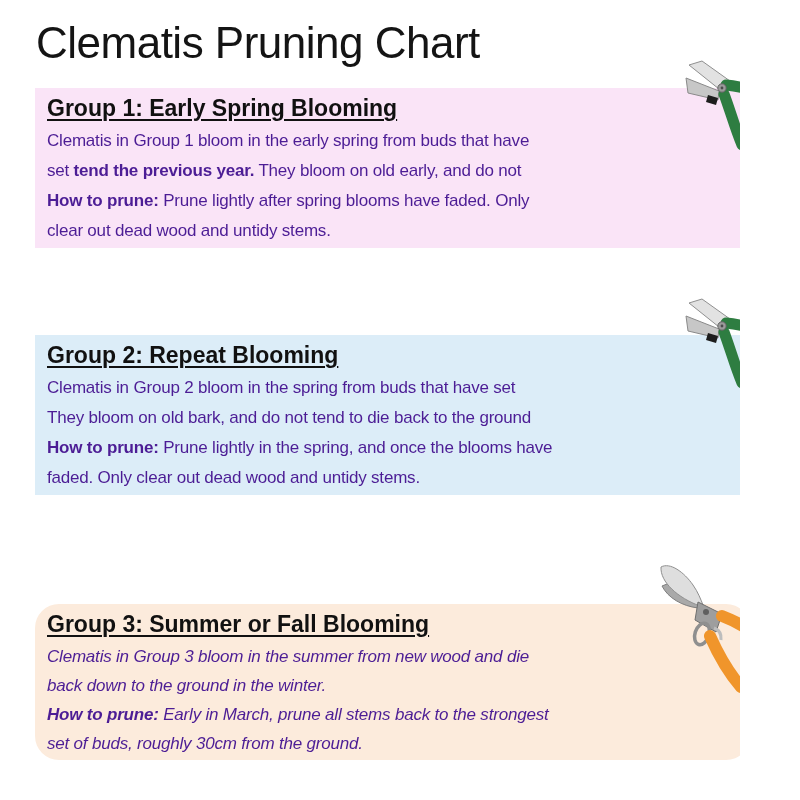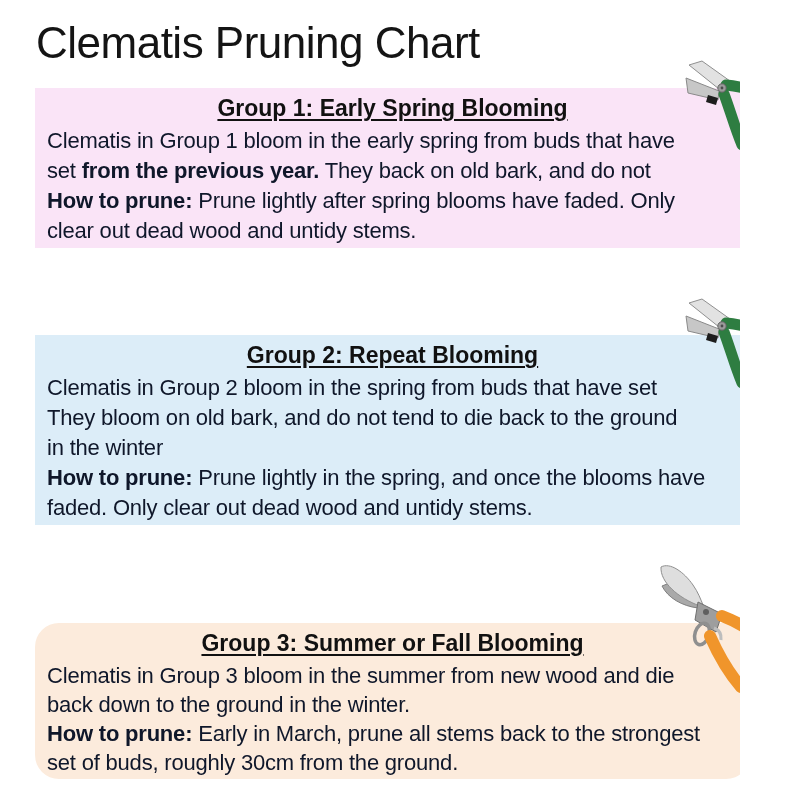--- a/index.html
+++ b/index.html
@@ -30,73 +30,71 @@
     position: absolute;
     left: 35px;
     width: 715px;
     padding: 6px 12px 2px 12px;
     box-sizing: content-box;
     z-index: 1;
   }
   .group-box { width: 691px; } 
   .box-1 { top: 88px; }
   .box-2 { top: 335px; }
-  .box-3 { top: 623px; border-radius: 24px; }
+  .box-3 { top: 604px; border-radius: 24px; }
   .group-heading {
     margin: 0 0 4px 0;
     font-size: 23px;
     font-weight: 700;
     line-height: 28px;
     color: #111111;
     text-decoration: underline;
     text-decoration-thickness: 2px;
     text-underline-offset: 3px;
     white-space: nowrap;
-    text-align: center;
   }
   .body-line {
-    font-size: 22px;
+    font-size: 17px;
     line-height: 30px;
     letter-spacing: -0.2px;
-    color: #0f172a;
+    color: #4c1d95;
     white-space: nowrap;
   }
-  .box-3 .body-line { line-height: 29px; }
+  .box-3 .body-line { line-height: 29px; font-style: italic; }
   .body-line .b { font-weight: 700; }
   .tool-icon {
     position: absolute;
     z-index: 2;
   }
   .icon-snips-1 { left: 684px; top: 60px; }
   .icon-snips-2 { left: 684px; top: 298px; }
   .icon-pruner-3 { left: 648px; top: 556px; }
 </style>
 </head>
 <body>
 
 <div class="canvas">
 
   <h1 class="page-title">Clematis Pruning Chart</h1>
 
   <section class="group-box box-1" style="background: rgb(250, 228, 247);">
     <h2 class="group-heading">Group 1: Early Spring Blooming</h2>
     <div>
       <div class="body-line"><span>Clematis in Group 1 bloom in the early spring from buds that have</span></div>
-      <div class="body-line"><span>set </span><span class="b">from the previous year.</span><span> They back on old bark, and do not</span></div>
+      <div class="body-line"><span>set </span><span class="b">tend the previous year.</span><span> They bloom on old early, and do not</span></div>
       <div class="body-line"><span class="b">How to prune:</span><span> Prune lightly after spring blooms have faded. Only</span></div>
       <div class="body-line"><span>clear out dead wood and untidy stems.</span></div>
     </div>
   </section>
 
   <section class="group-box box-2" style="background: rgb(220, 237, 248);">
     <h2 class="group-heading">Group 2: Repeat Blooming</h2>
     <div>
       <div class="body-line"><span>Clematis in Group 2 bloom in the spring from buds that have set</span></div>
       <div class="body-line"><span>They bloom on old bark, and do not tend to die back to the ground</span></div>
-      <div class="body-line"><span>in the winter</span></div>
       <div class="body-line"><span class="b">How to prune:</span><span> Prune lightly in the spring, and once the blooms have</span></div>
       <div class="body-line"><span>faded. Only clear out dead wood and untidy stems.</span></div>
     </div>
   </section>
 
   <section class="group-box box-3" style="background: rgb(252, 235, 220);">
     <h2 class="group-heading">Group 3: Summer or Fall Blooming</h2>
     <div>
       <div class="body-line"><span>Clematis in Group 3 bloom in the summer from new wood and die</span></div>
       <div class="body-line"><span>back down to the ground in the winter.</span></div>

